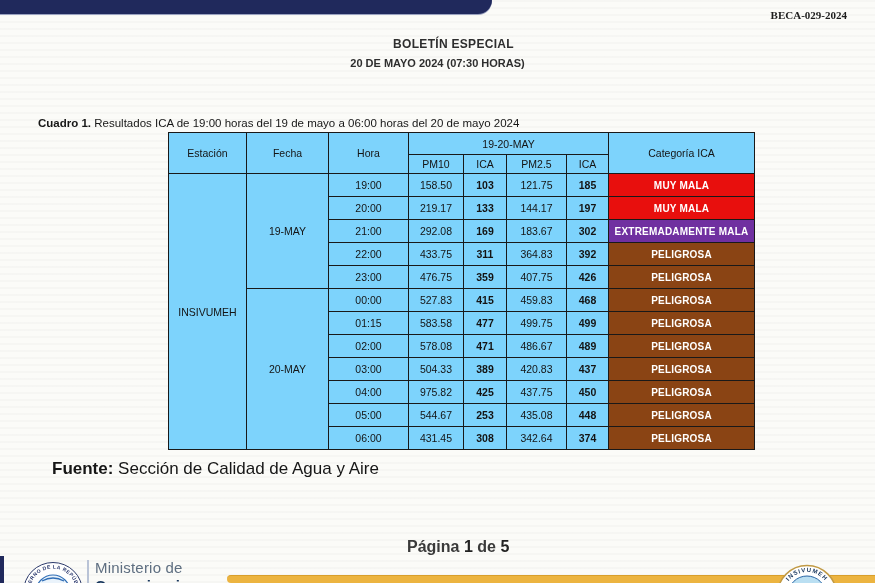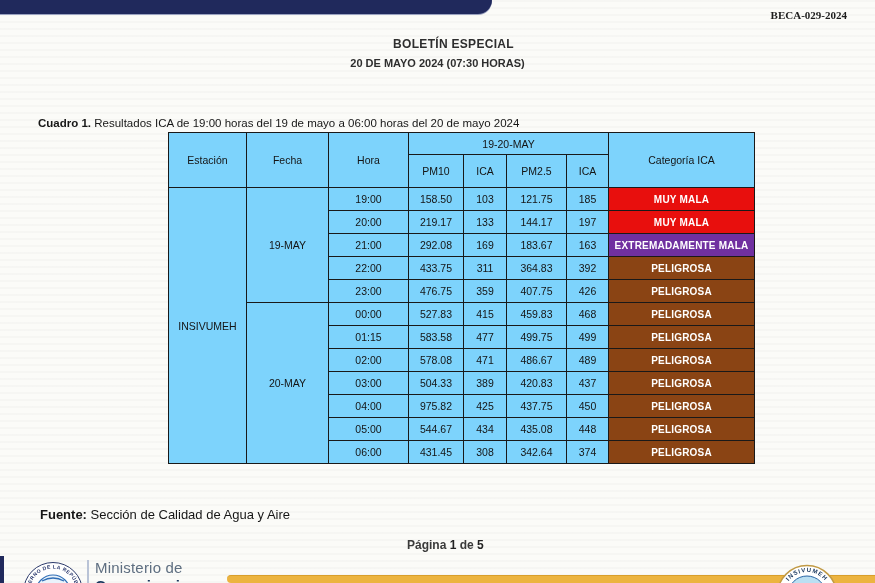--- a/index.html
+++ b/index.html
@@ -41,31 +41,31 @@
     margin-left: 8px;
   }
   th, td {
     border: 1px solid #191919;
     font-size: 10.5px; font-weight: 400;
     text-align: center; vertical-align: middle;
     padding: 0; color: #141414;
     overflow: hidden; white-space: nowrap;
   }
   thead tr:first-child th { height: 22px; }
-  thead tr:last-child th { height: 33px; }
+  thead tr:last-child th { height: 19px; }
   tbody td { height: 23px; }
-  td.ica { font-weight: 400; }
+  td.ica { font-weight: 700; }
   td.cat { color: #ffffff; font-weight: 700; font-size: 10px; letter-spacing: 0.2px; }
-  .fuente { position: absolute; left: 40px; top: 459px; font-size: 13px; color: #161616; margin-top: 48px; }
+  .fuente { position: absolute; left: 52px; top: 459px; font-size: 17px; color: #161616; }
   .left-sliver { position: absolute; left: 0; top: 556px; width: 4px; height: 27px; background: #20295c; }
   .gov-seal { position: absolute; left: 22px; top: 559px; }
   .ministry-divider { position: absolute; left: 87px; top: 560px; width: 2px; height: 23px; background: #b9c3d6; }
   .ministry-l1 { position: absolute; left: 95px; top: 559px; font-size: 15px; color: #5e6e80; font-weight: 400; letter-spacing: 0.2px; }
   .ministry-l2 { position: absolute; left: 95px; top: 577px; font-size: 15px; font-weight: 700; color: #17365d; }
-  .pagina { position: absolute; left: 407px; top: 538px; font-size: 12px; color: #3a3a3a; font-weight: 600; text-align: right; }
+  .pagina { position: absolute; left: 407px; top: 538px; font-size: 16px; color: #3a3a3a; font-weight: 600; text-align: right; }
   .pagina .num { font-weight: 700; color: #222222; }
   .goldbar {
     position: absolute; left: 227px; top: 575px;
     width: 648px; height: 8px;
     background: #ecb440;
     border-top: 1px solid #d99f2b;
     border-radius: 4px 0 0 4px;
     z-index: 1;
   }
   .insiv-logo { position: absolute; left: 776px; top: 564px; z-index: 2; }
@@ -126,21 +126,21 @@
         <td class="ica">133</td>
         <td>144.17</td>
         <td class="ica">197</td>
         <td class="cat" style="background: rgb(232, 15, 13);">MUY MALA</td>
       </tr>
       <tr>
         <td>21:00</td>
         <td>292.08</td>
         <td class="ica">169</td>
         <td>183.67</td>
-        <td class="ica">163</td>
+        <td class="ica">302</td>
         <td class="cat" style="background: rgb(112, 48, 160); text-align: center;">EXTREMADAMENTE MALA</td>
       </tr>
       <tr>
         <td>22:00</td>
         <td>433.75</td>
         <td class="ica">311</td>
         <td>364.83</td>
         <td class="ica">392</td>
         <td class="cat" style="background: rgb(138, 68, 20);">PELIGROSA</td>
       </tr>
@@ -189,21 +189,21 @@
         <td>04:00</td>
         <td>975.82</td>
         <td class="ica">425</td>
         <td>437.75</td>
         <td class="ica">450</td>
         <td class="cat" style="background: rgb(138, 68, 20);">PELIGROSA</td>
       </tr>
       <tr>
         <td>05:00</td>
         <td>544.67</td>
-        <td class="ica">434</td>
+        <td class="ica">253</td>
         <td>435.08</td>
         <td class="ica">448</td>
         <td class="cat" style="background: rgb(138, 68, 20);">PELIGROSA</td>
       </tr>
       <tr>
         <td>06:00</td>
         <td>431.45</td>
         <td class="ica">308</td>
         <td>342.64</td>
         <td class="ica">374</td>

